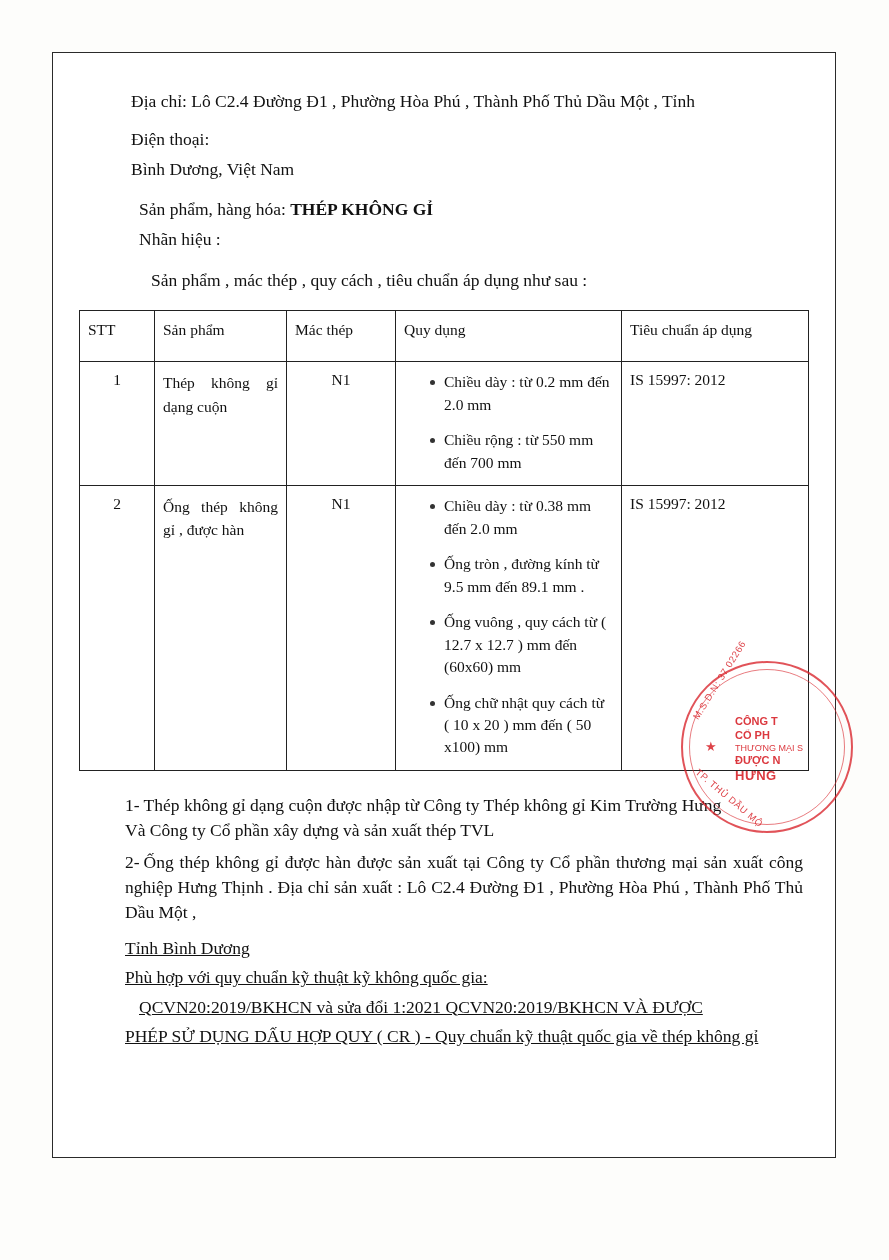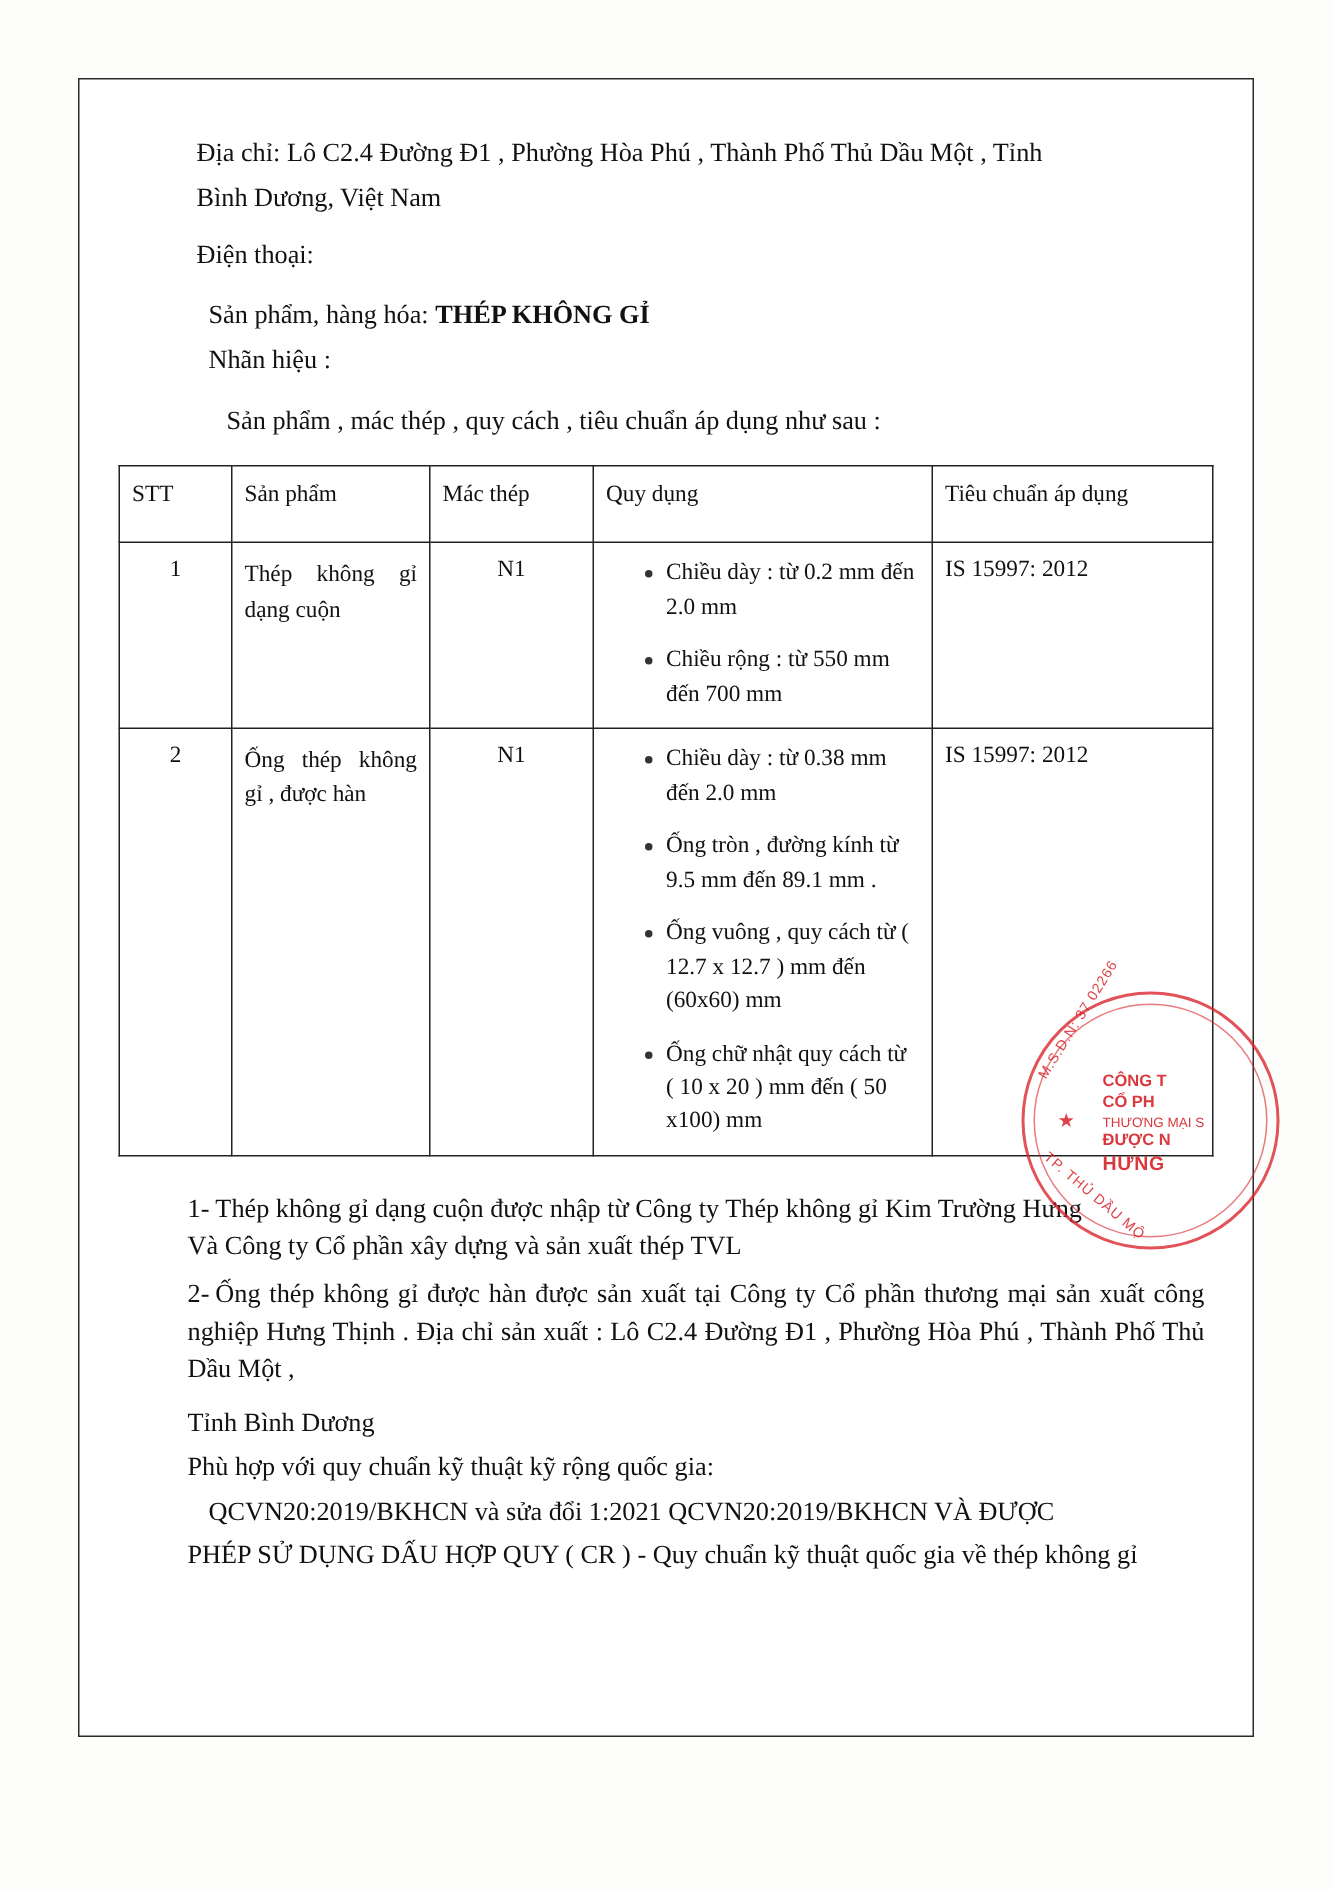--- a/index.html
+++ b/index.html
@@ -144,21 +144,21 @@
     text-align-last: left;
   }
   .note-num { margin-right: 4px; }
   .tail {
     margin-top: 10px;
     font-size: 17.5px;
     line-height: 1.45;
     padding-left: 46px;
     padding-right: 6px;
   }
-  .tail p { margin: 0 0 4px 0; }
+  .tail p { margin: 0 0 4px 0; text-decoration: underline; }
   .tail .just {
     text-align: justify;
     text-align-last: left;
     padding-left: 14px;
   }
   .tail .just2 {
     text-align: justify;
     text-align-last: left;
     padding-left: 0px;
   }
@@ -256,22 +256,22 @@
   <div class="speck" style="left:607px; top:820px; width:3px; height:3px;"></div>
   <div class="speck" style="left:700px; top:828px; width:2px; height:2px;"></div>
   <div class="speck" style="left:126px; top:120px; width:2px; height:2px;"></div>
 
   <div class="scan-frame">
     <div class="inner">
 
 
       <div class="body-text">
         <p>Địa chỉ: Lô C2.4 Đường Đ1 , Phường Hòa Phú , Thành Phố Thủ Dầu Một , Tỉnh</p>
+        <p style="margin-top:12px;">Điện thoại:</p>
         <p>Bình Dương, Việt Nam</p>
-        <p style="margin-top:12px;">Điện thoại:</p>
         <p class="prod-line"><span>Sản phẩm, hàng hóa: </span><span class="bold">THÉP KHÔNG GỈ</span></p>
         <p class="brand-line">Nhãn hiệu :</p>
         <p class="spec-line">Sản phẩm , mác thép , quy cách , tiêu chuẩn áp dụng như sau :</p>
       </div>
 
       <table class="spec">
         <thead>
           <tr>
             <th class="col-stt c">STT</th>
             <th class="col-prod">Sản phẩm</th>
@@ -315,21 +315,21 @@
           <span class="note-num">1-</span><span>Thép không gỉ dạng cuộn được nhập từ Công ty Thép không gỉ Kim Trường Hưng</span>
           <span style="display:block;">Và Công ty Cổ phần xây dựng và sản xuất thép TVL</span>
         </div>
         <div class="note-item">
           <span class="note-num">2-</span><span>Ống thép không gỉ được hàn được sản xuất tại Công ty Cổ phần thương mại sản xuất công nghiệp Hưng Thịnh . Địa chỉ sản xuất : Lô C2.4 Đường Đ1 , Phường Hòa Phú , Thành Phố Thủ Dầu Một ,</span>
         </div>
       </div>
 
       <div class="tail">
         <p>Tỉnh Bình Dương</p>
-        <p>Phù hợp với quy chuẩn kỹ thuật kỹ rộng quốc gia:</p>
+        <p>Phù hợp với quy chuẩn kỹ thuật kỹ không quốc gia:</p>
         <p class="just">QCVN20:2019/BKHCN và sửa đổi 1:2021  QCVN20:2019/BKHCN VÀ ĐƯỢC</p>
         <p class="just2">PHÉP SỬ DỤNG DẤU HỢP QUY ( CR ) -  Quy chuẩn kỹ thuật quốc gia về thép không gỉ</p>
       </div>
 
     </div>
 
     <div class="stamp">
       <div class="ring"></div>
       <div class="ring2"></div>
       <div class="star">★</div>

